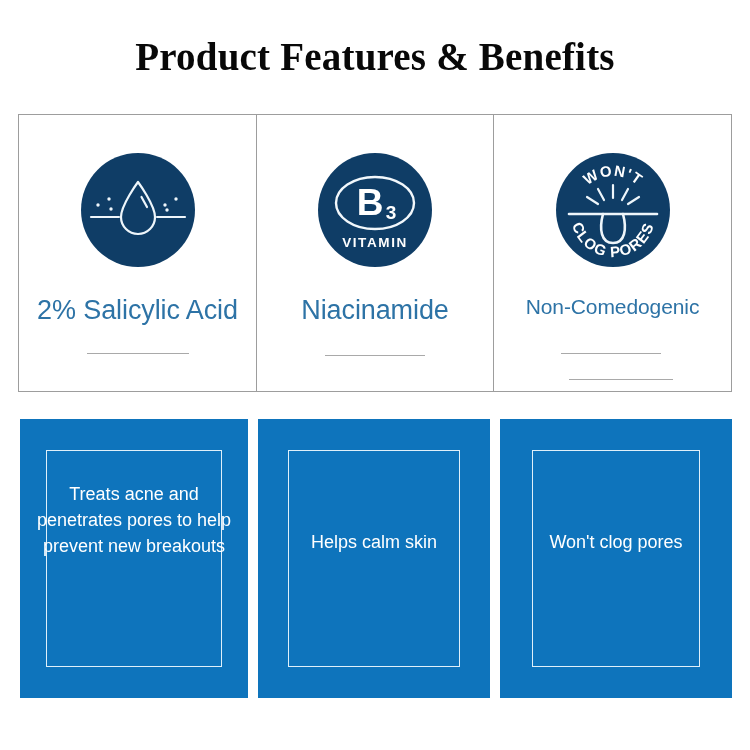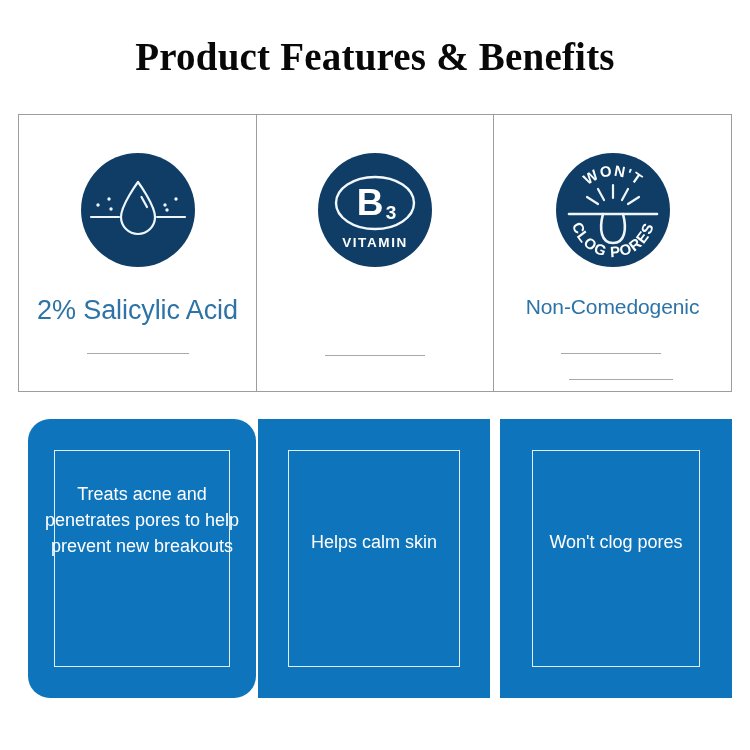--- a/index.html
+++ b/index.html
@@ -64,21 +64,21 @@
   .card.c2 .rule.r1{top:240px;width:100px;}
   .card.c3 .rule.r1{top:238px;width:100px;margin-left:-2px;}
   .card.c3 .rule.r2{top:264px;width:104px;margin-left:8px;}
 
   
   .panel{
     position:absolute;top:419px;height:279px;
     background:#0e74bc;
     box-sizing:border-box;
   }
-  .panel.p1{left:28px;width:228px;border-radius:22px;}
+  .panel.p1{left:20px;width:228px;}
   .panel.p2{left:258px;width:232px;}
   .panel.p3{left:500px;width:232px;}
 
   .panel-frame{
     position:absolute;
     left:26px;right:26px;top:31px;bottom:31px;
     border:1px solid #dff0fa;
     box-sizing:border-box;
   }
   .panel.p1 .panel-frame{left:26px;right:26px;}
@@ -132,20 +132,21 @@
   <div class="card c2">
     <div class="badge">
       <svg viewBox="0 0 114 114" xmlns="http://www.w3.org/2000/svg">
         <circle cx="57" cy="57" r="57" fill="#0f3d66"></circle>
         <ellipse cx="57" cy="50" rx="39" ry="26" fill="none" stroke="#f2f8fc" stroke-width="2.4"></ellipse>
         <text x="52" y="62" text-anchor="middle" font-family="Liberation Sans, sans-serif" font-size="37" font-weight="bold" fill="#ffffff">B</text>
         <text x="73" y="66" text-anchor="middle" font-family="Liberation Sans, sans-serif" font-size="19" font-weight="bold" fill="#ffffff">3</text>
         <text x="57" y="94" text-anchor="middle" font-family="Liberation Sans, sans-serif" font-size="13.5" font-weight="bold" letter-spacing="1.6" fill="#ffffff">VITAMIN</text>
       </svg>
     </div>
+    <div class="card-label">Niacinamide</div>
     <div class="rule r1"></div>
   </div>
 
   <div class="card c3">
     <div class="badge">
       <svg viewBox="0 0 114 114" xmlns="http://www.w3.org/2000/svg">
         <defs>
           <path id="arcTop" d="M 20 60 A 37 37 0 0 1 94 60"></path>
           <path id="arcBottom" d="M 15 62 A 42 42 0 0 0 99 62"></path>
         </defs>

